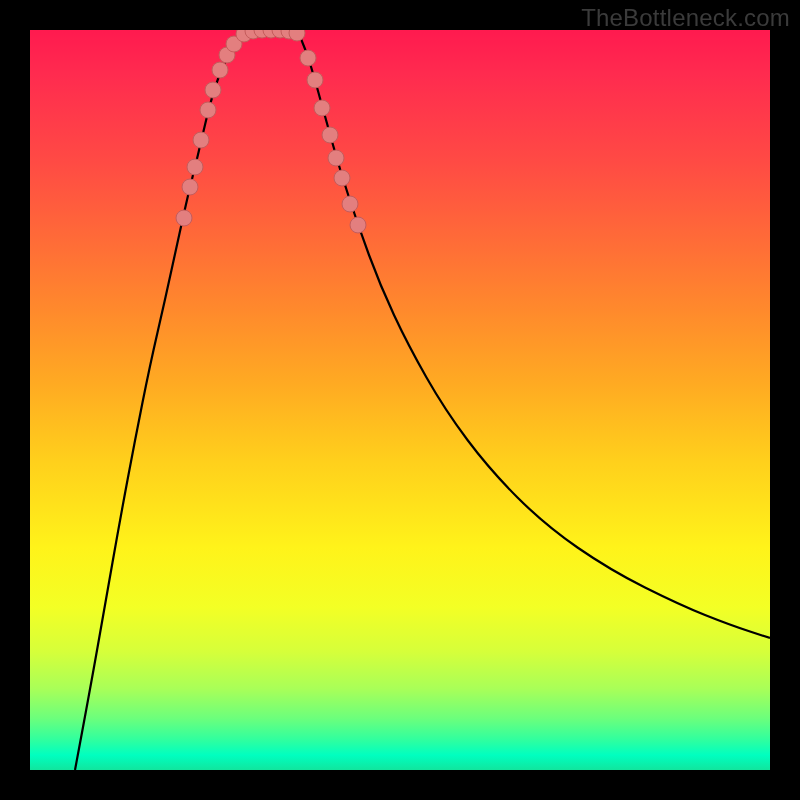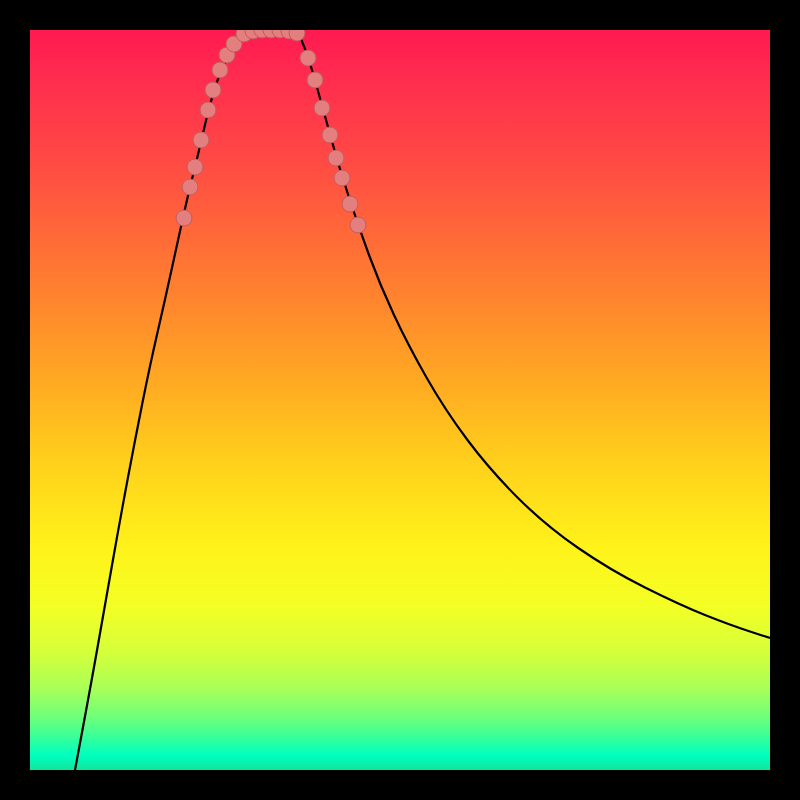--- a/index.html
+++ b/index.html
@@ -73,20 +73,21 @@
   .bottom-dot {
     fill: #e37f7f;
     stroke: #c45c5c;
     stroke-width: 1;
   }
 </style>
 </head>
 <body>
 
 <div class="frame">
+  <div class="watermark">TheBottleneck.com</div>
   <div class="plot">
     <div class="gradient"></div>
     <svg id="plot-svg" width="740" height="740" viewBox="0 0 740 740">
         <path d="M45 740 Q60 660 67.5 617.5 Q75 575 82.5 532.5 Q90 490 97.5 450 Q105 410 112.5 372.5 Q120 335 127.5 302.5 Q135 270 141.5 240 Q148 210 153 187.5 Q158 165 163 145 Q168 125 172 107.5 Q176 90 180 75 Q184 60 188 49 Q192 38 196 30 Q200 22 204 16 Q208 10 212 6 L216 2" class="curve"></path>
         <path d="M268 2 Q276 20 280.5 35 Q285 50 290.5 70 Q296 90 303 115 Q310 140 319 167.5 Q328 195 339 225 Q350 255 364 285 Q378 315 396.5 347.5 Q415 380 437.5 410 Q460 440 487.5 467.5 Q515 495 547.5 517.5 Q580 540 615 557.5 Q650 575 675 585 Q700 595 720 601.5 L740 608" class="curve"></path>
         <path d="M216 2 Q224 0 228 0 Q232 0 236 0 Q240 0 244 0 Q248 0 252 0 Q256 0 260 0.5 Q264 1 266 1.5 L268 2" class="curve"></path>
         <circle cx="154" cy="188" r="8" class="dot"></circle>
         <circle cx="160" cy="157" r="8" class="dot"></circle>
         <circle cx="165" cy="137" r="8" class="dot"></circle>
         <circle cx="171" cy="110" r="8" class="dot"></circle>

